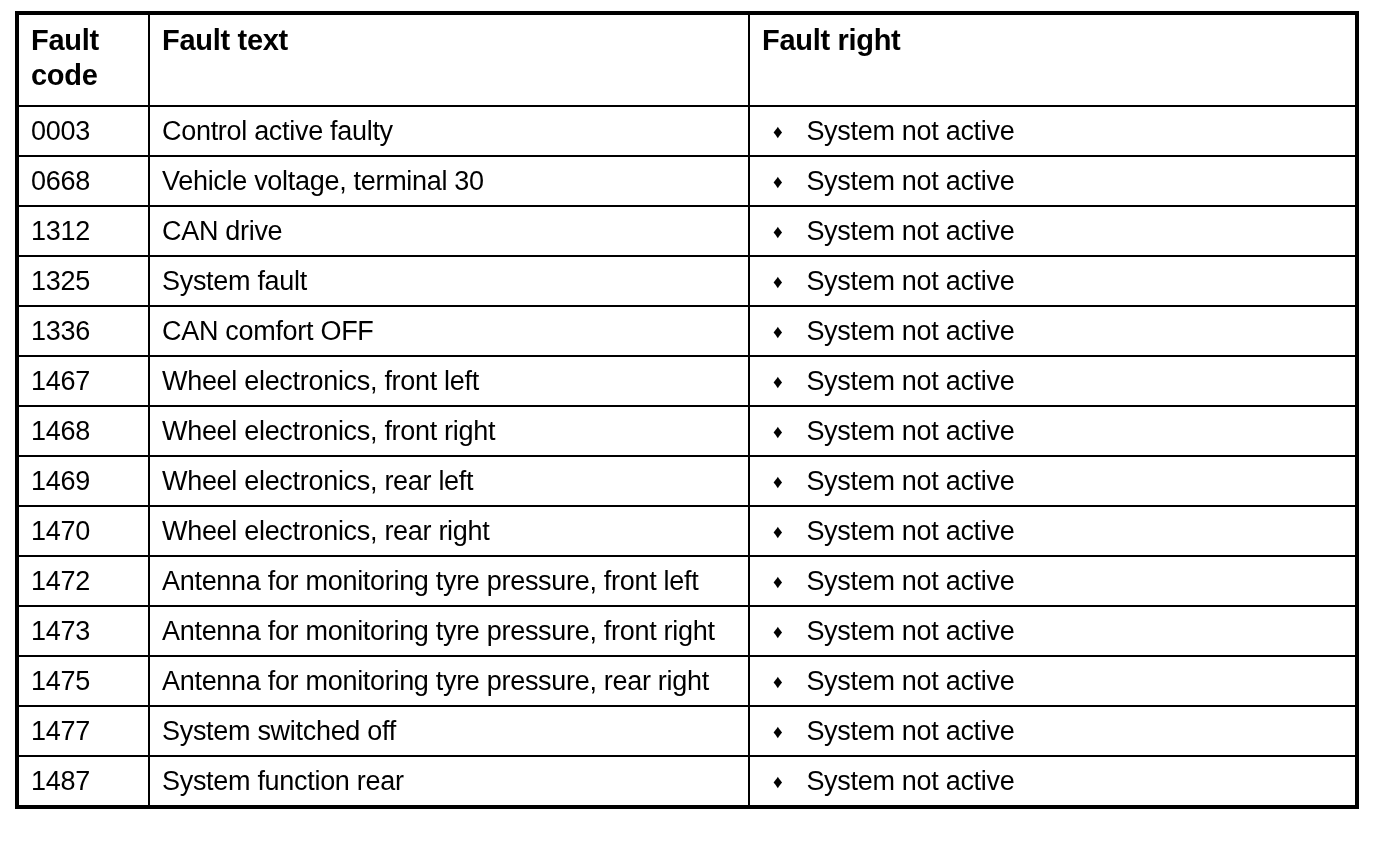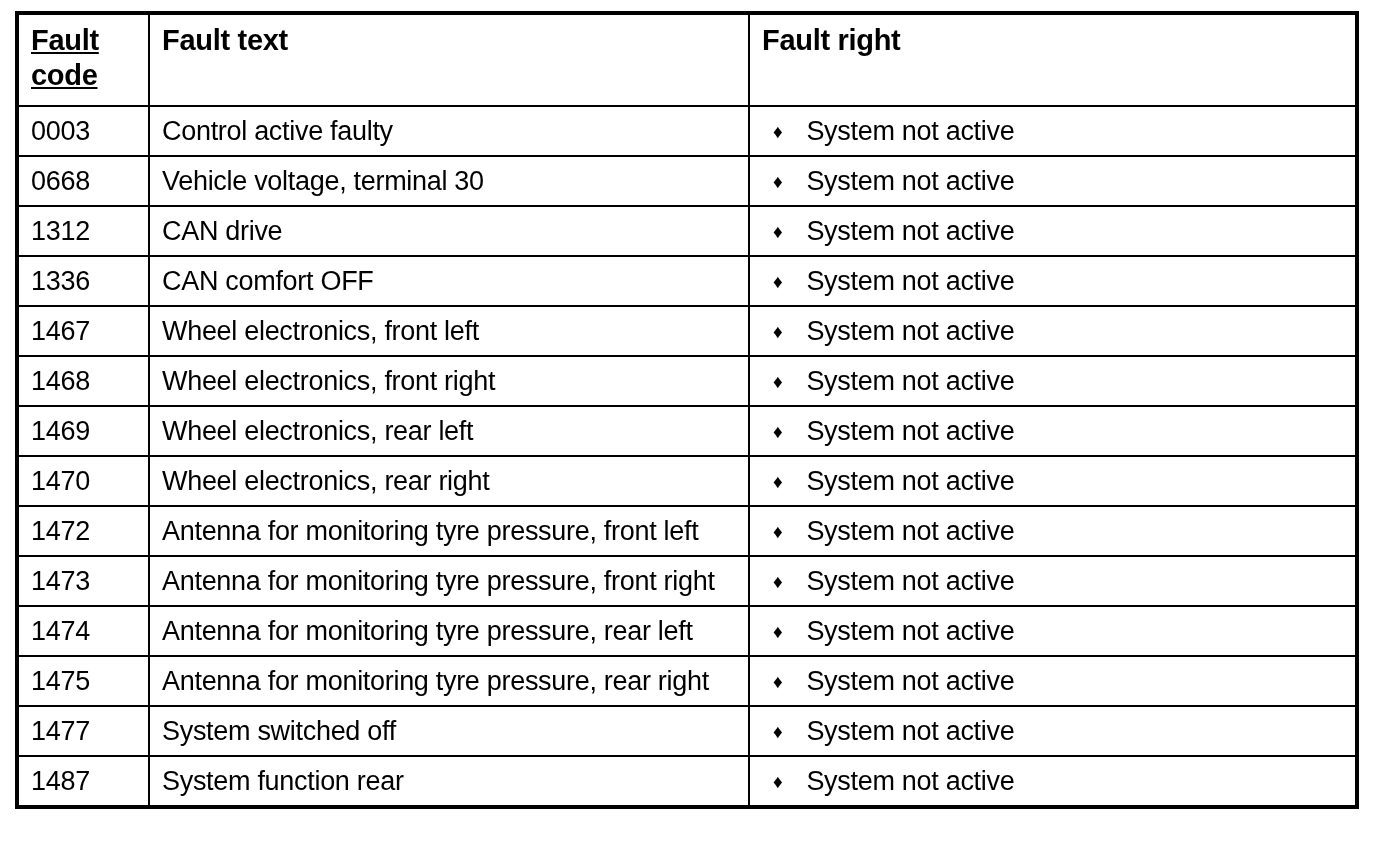--- a/index.html
+++ b/index.html
@@ -40,21 +40,21 @@
   thead th {
     height: 82px;
     font-size: 29px;
     font-weight: bold;
     text-align: left;
     vertical-align: top;
     padding: 8px 10px 0 12px;
     white-space: normal;
     line-height: 1.2;
   }
-  thead th.h-code { white-space: normal; width: 132px; text-decoration: underline; }
+  thead th.h-code { white-space: normal; width: 132px; }
   tbody td {
     height: 48px;
     font-size: 27px;
     font-weight: normal;
     vertical-align: middle;
     padding: 0 8px 0 12px;
   }
   td.effect { padding-left: 23px; }
   .bullet {
     display: inline-block;
@@ -98,20 +98,27 @@
     </tr>
 
     <tr>
       <td class="code">1312</td>
       <td class="text">CAN drive</td>
       <td class="effect">
         <span class="bullet">♦</span><span class="effect-label">System not active</span>
       </td>
     </tr>
 
+    <tr>
+      <td class="code">1325</td>
+      <td class="text">System fault</td>
+      <td class="effect">
+        <span class="bullet">♦</span><span class="effect-label">System not active</span>
+      </td>
+    </tr>
 
     <tr>
       <td class="code">1336</td>
       <td class="text">CAN comfort OFF</td>
       <td class="effect">
         <span class="bullet">♦</span><span class="effect-label">System not active</span>
       </td>
     </tr>
 
     <tr>
@@ -155,27 +162,20 @@
     </tr>
 
     <tr>
       <td class="code">1473</td>
       <td class="text">Antenna for monitoring tyre pressure, front right</td>
       <td class="effect">
         <span class="bullet">♦</span><span class="effect-label">System not active</span>
       </td>
     </tr>
 
-    <tr>
-      <td class="code">1474</td>
-      <td class="text">Antenna for monitoring tyre pressure, rear left</td>
-      <td class="effect">
-        <span class="bullet">♦</span><span class="effect-label">System not active</span>
-      </td>
-    </tr>
 
     <tr>
       <td class="code">1475</td>
       <td class="text">Antenna for monitoring tyre pressure, rear right</td>
       <td class="effect">
         <span class="bullet">♦</span><span class="effect-label">System not active</span>
       </td>
     </tr>
 
     <tr>

